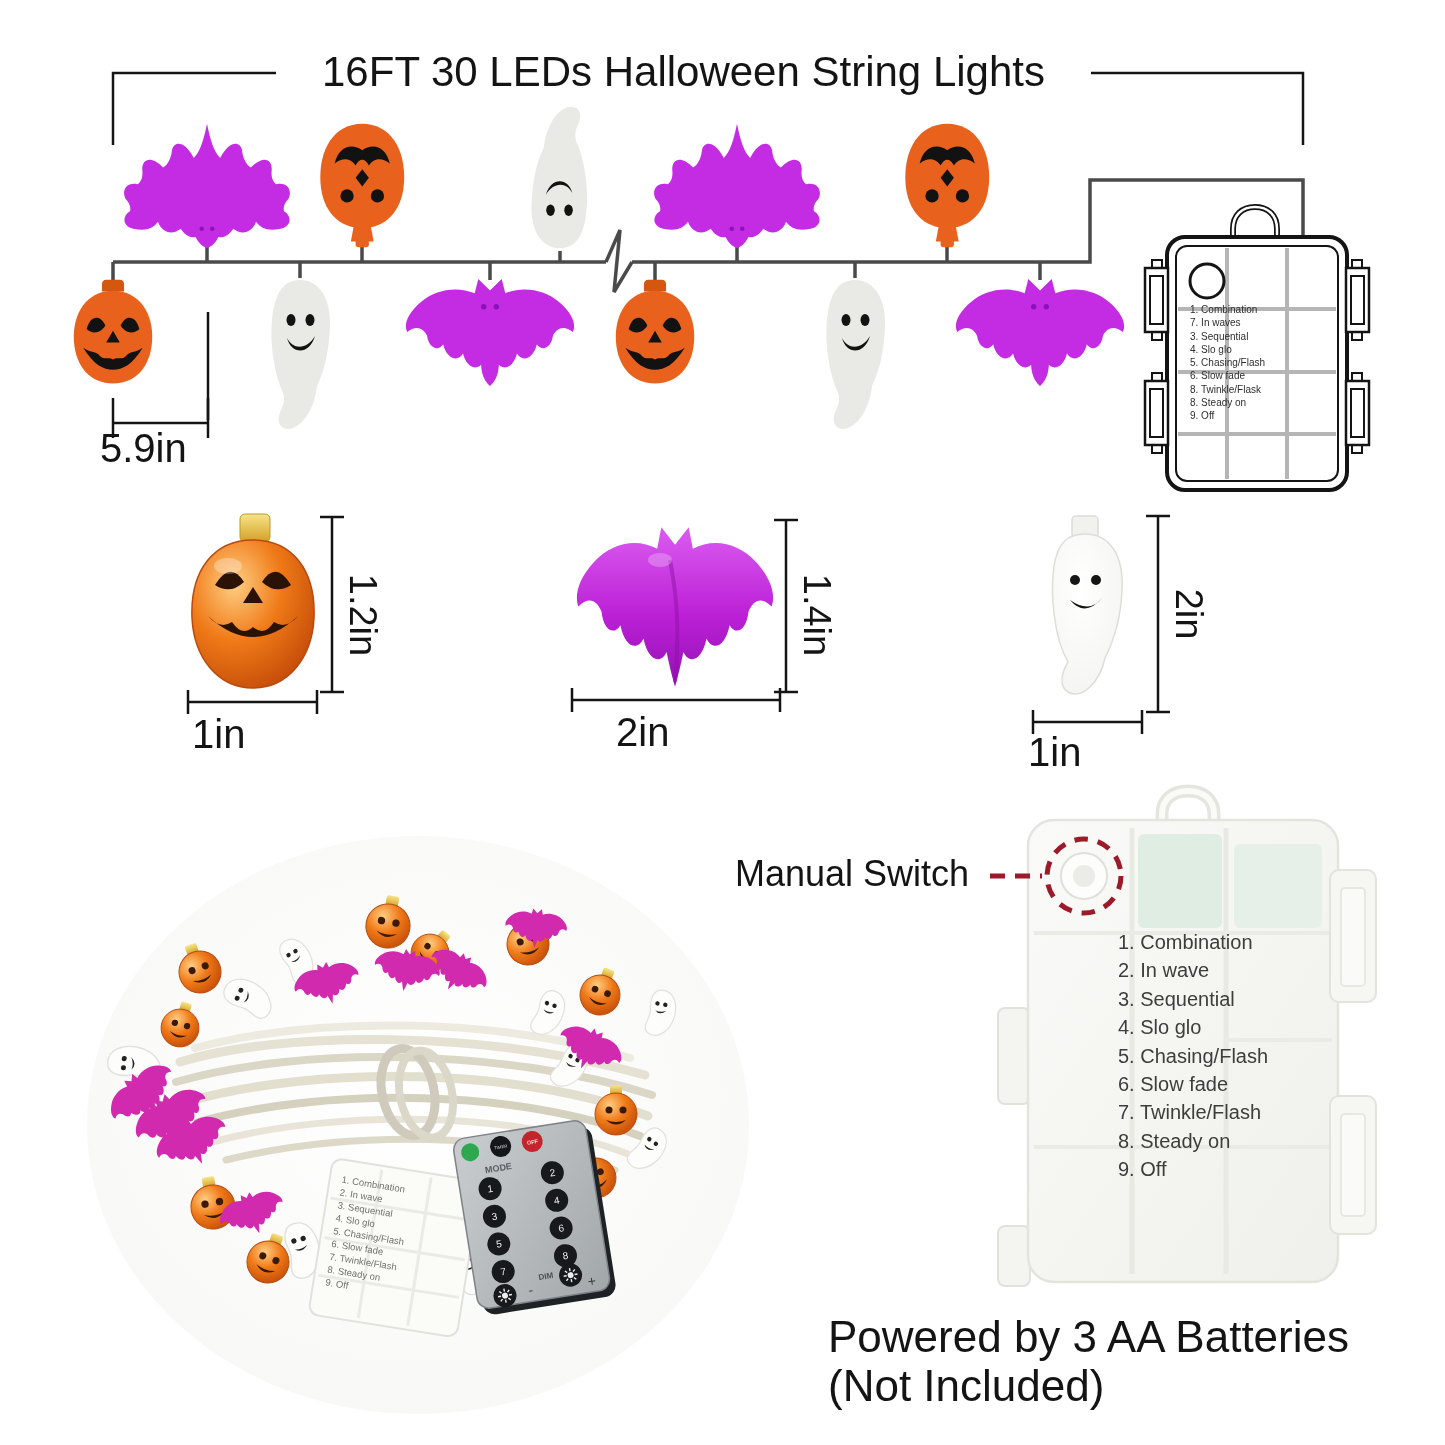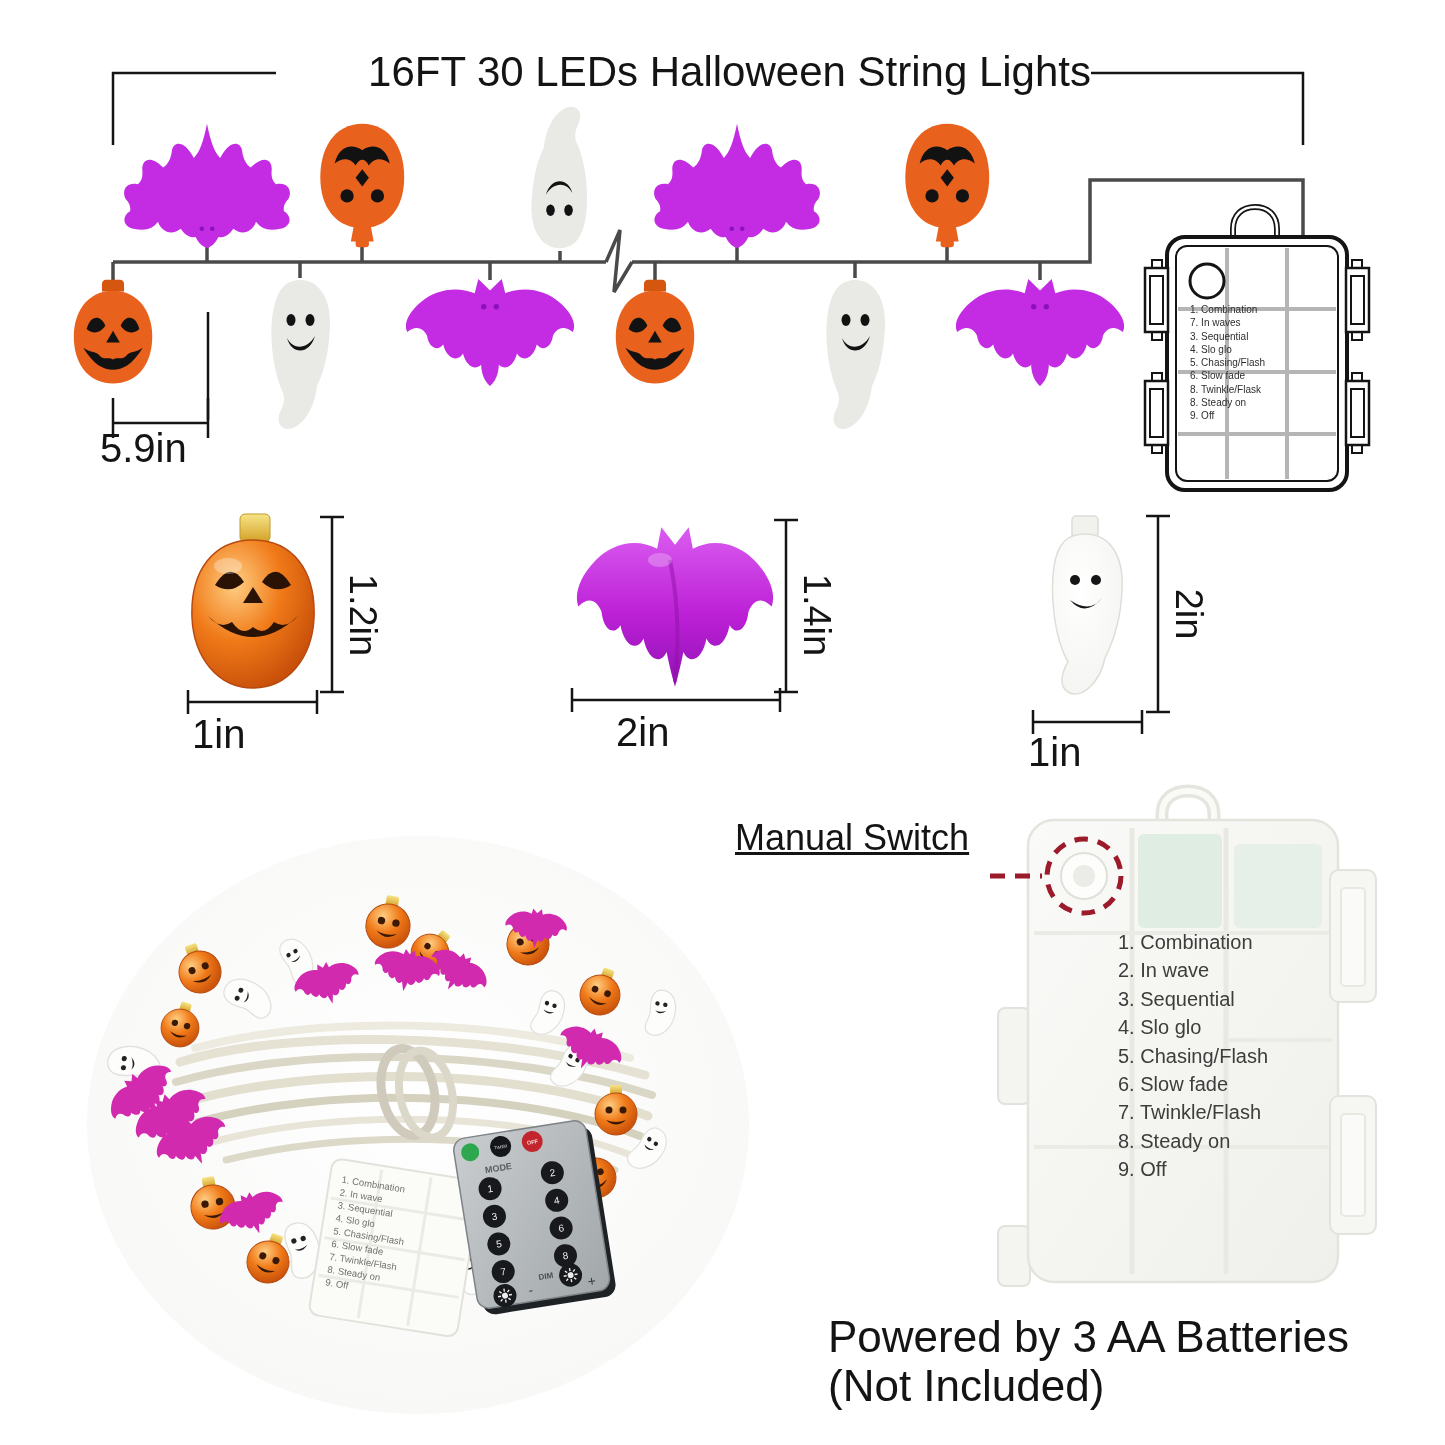--- a/index.html
+++ b/index.html
@@ -14,21 +14,21 @@
     --c-red:#9b1b2a;
     --c-photo_bat:#d22aae;
   }
   html,body{margin:0;padding:0;background:#fff;}
   .canvas{
     position:relative;width:1445px;height:1445px;background:#ffffff;overflow:hidden;
     font-family:"Liberation Sans","DejaVu Sans",sans-serif;color:var(--c-ink);
   }
   svg{position:absolute;left:0;top:0;}
   .t{position:absolute;white-space:nowrap;color:var(--c-ink);}
-  .title{font-size:42px;letter-spacing:0px;text-align:right;}
+  .title{font-size:42px;letter-spacing:0px;text-align:center;}
   .dim{font-size:40px;}
   .dim-rot{font-size:38px;transform:rotate(90deg);transform-origin:left top;text-align:center;}
   .center{text-align:left;}
   .modes-sm{font-size:10px;line-height:13.3px;color:#2e2e2e;}
   .modes-lg{font-size:20px;line-height:28.4px;color:#3d3d3b;}
   .manual{font-size:36px;}
   .power{font-size:44px;text-align:left;line-height:49px;}
   .bat-fill{fill:var(--c-bat);}
   .pumpkin-fill{fill:var(--c-pumpkin);}
   .ghost-fill{fill:var(--c-ghost);}
@@ -399,21 +399,21 @@
     <div>9. Off</div>
   </div>
 
   <div class="t dim-rot" style="left:384px;top:553px;width:124px;">1.2in</div>
   <div class="t dim center" style="left:192px;top:712px;width:125px;">1in</div>
   <div class="t dim-rot" style="left:838px;top:553px;width:124px;">1.4in</div>
   <div class="t dim center" style="left:616px;top:710px;width:120px;">2in</div>
   <div class="t dim-rot" style="left:1210px;top:560px;width:108px;">2in</div>
   <div class="t dim center" style="left:1028px;top:730px;width:120px;">1in</div>
 
-  <div class="t manual" style="left:735px;top:817px;text-decoration:underline;">Manual Switch</div>
+  <div class="t manual" style="left:735px;top:853px;">Manual Switch</div>
 
   <div class="t modes-lg" style="left:1118px;top:928px;">
     <div>1. Combination</div>
     <div>2. In wave</div>
     <div>3. Sequential</div>
     <div>4. Slo glo</div>
     <div>5. Chasing/Flash</div>
     <div>6. Slow fade</div>
     <div>7. Twinkle/Flash</div>
     <div>8. Steady on</div>

